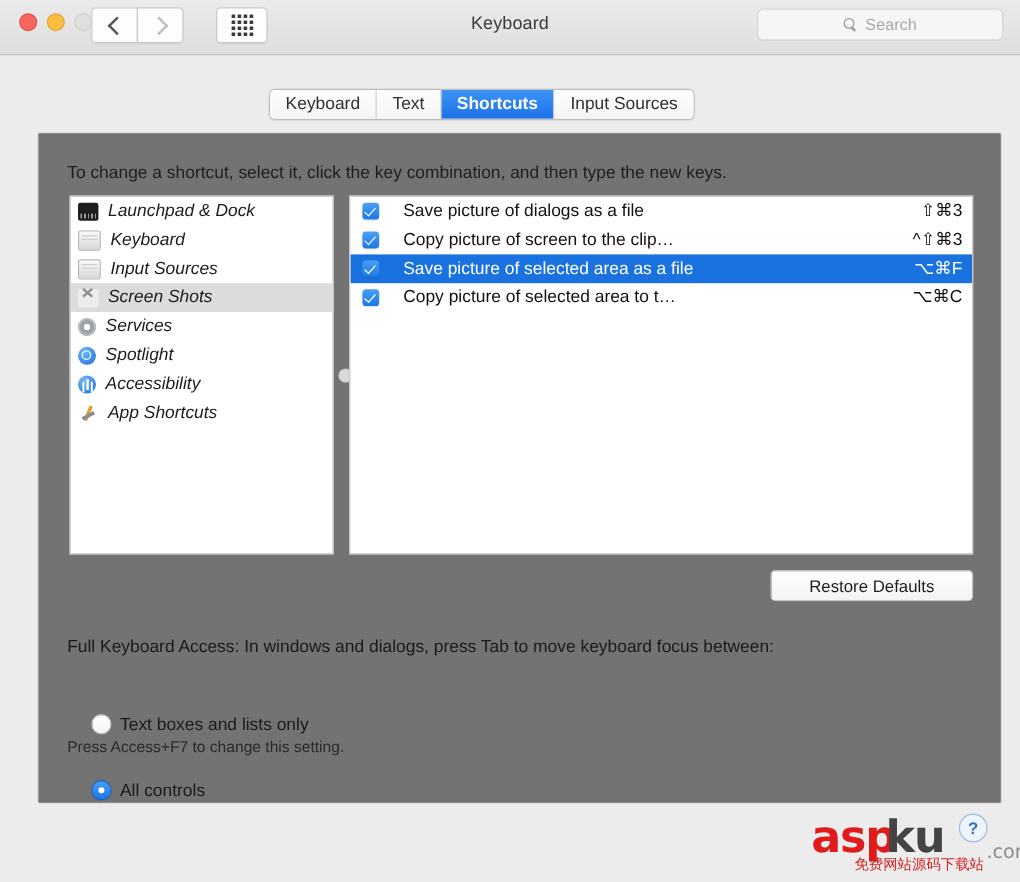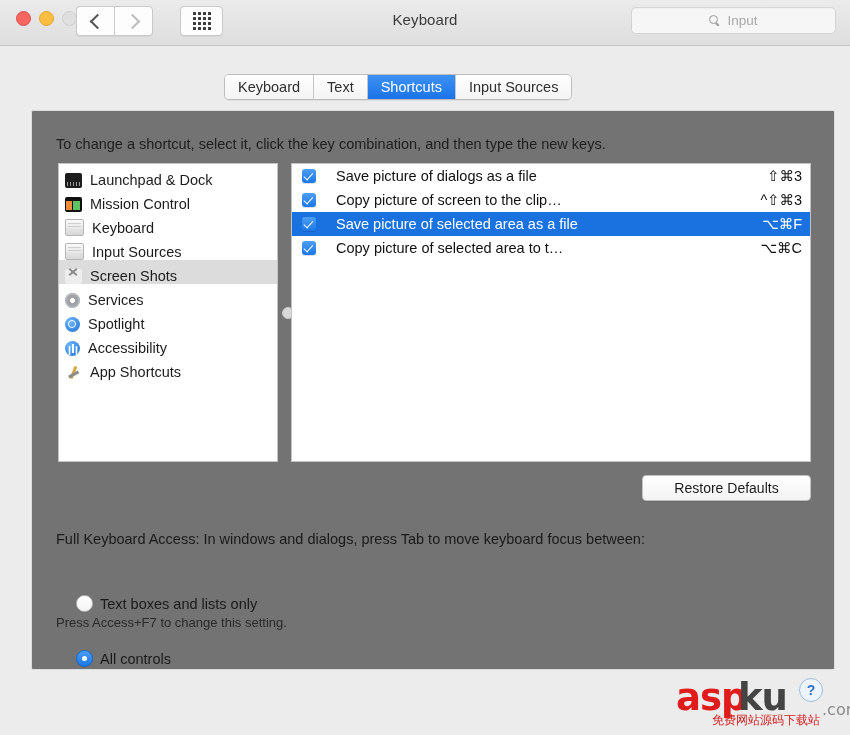--- a/index.html
+++ b/index.html
@@ -62,39 +62,39 @@
   
   .tabbar{position:absolute;left:224px;top:74px;display:flex;
     border:1px solid #bdbdbd;border-radius:5px;overflow:hidden;
     background:#fdfdfd;box-shadow:0 1px 0 rgba(0,0,0,.06);}
   .tab{
     height:24px;padding:0 13px;display:flex;align-items:center;
     font-size:14.5px;color:#2f2f2f;background:linear-gradient(to bottom,#fefefe,#f4f4f4);
     border-right:1px solid #c6c6c6;white-space:nowrap;
   }
   .tab:last-child{border-right:none;}
-  .tab.active{background:linear-gradient(to bottom,#3e92f6,#1a73e8);color:#fff;}
+  .tab.active{background:linear-gradient(to bottom,#3e92f6,#1a73e8);color:#fff;font-weight:bold;}
 
   
   .pane{
     position:absolute;left:31px;top:110px;width:802px;height:558px;
     background:#737373;border:1px solid #dcdcdc;border-radius:2px;
   }
   .instructions{
     position:absolute;left:24px;top:25px;font-size:14.5px;color:#1e1e1e;
   }
 
   
   .sidelist{
     position:absolute;left:26px;top:52px;width:218px;height:297px;
     background:#fff;border:1px solid #c3c3c3;overflow:hidden;
   }
   .sideitem{
-    height:24px;display:flex;align-items:flex-end;padding-left:6px;gap:8px;
-    font-size:14.5px;color:#1c1c1c;
+    height:24px;display:flex;align-items:center;padding-left:6px;gap:8px;
+    font-size:14.5px;color:#1c1c1c;font-style:italic;
   }
   .sideitem.selected{background:#dcdcdc;}
   .sideicon{width:17px;height:15px;flex:none;position:relative;}
 
   
   .ic-dock{background:#1d1d1d;border-radius:2px;}
   .ic-dock:after{content:"";position:absolute;left:2px;right:2px;bottom:2px;height:4px;
     background:repeating-linear-gradient(to right,#9a9a9a 0 1.5px,#1d1d1d 1.5px 3px);}
   .ic-mission{background:#111;border-radius:2px;overflow:hidden;}
   .ic-mission:before{content:"";position:absolute;left:1px;top:4px;width:6px;height:9px;background:#ef8b3c;}
@@ -214,43 +214,39 @@
           <i></i>
           <i></i>
           <i></i>
       </span>
     </div>
 
     <div class="wintitle">Keyboard</div>
 
     <div class="searchbox">
       <span class="mag"></span>
-      <span class="searchph">Input</span>
+      <span class="searchph">Search</span>
     </div>
   </div>
 
   <div class="tabbar">
     <div class="tab">Keyboard</div>
     <div class="tab">Text</div>
     <div class="tab active">Shortcuts</div>
     <div class="tab">Input Sources</div>
   </div>
 
   <div class="pane">
 
     <div class="instructions">To change a shortcut, select it, click the key combination, and then type the new keys.</div>
 
     <div class="sidelist">
       <div class="sideitem">
         <span class="sideicon ic-dock"></span>
         <span>Launchpad &amp; Dock</span>
-      </div>
-      <div class="sideitem">
-        <span class="sideicon ic-mission"></span>
-        <span>Mission Control</span>
       </div>
       <div class="sideitem">
         <span class="sideicon ic-keyboard"></span>
         <span>Keyboard</span>
       </div>
       <div class="sideitem">
         <span class="sideicon ic-keyboard"></span>
         <span>Input Sources</span>
       </div>
       <div class="sideitem selected">

